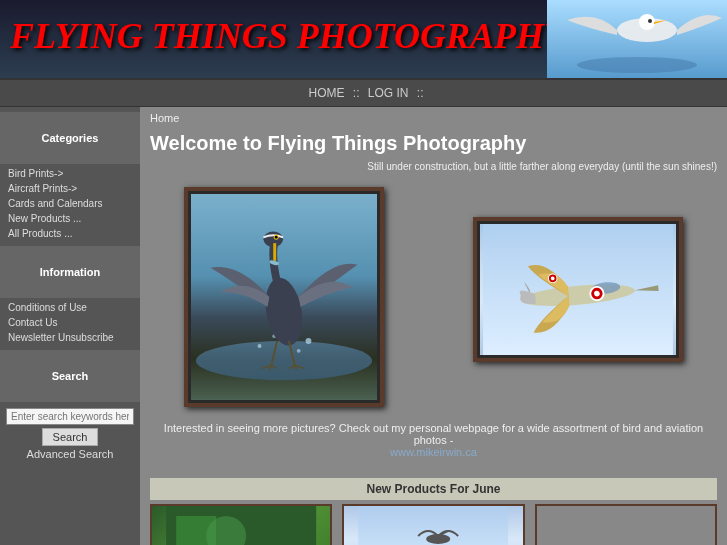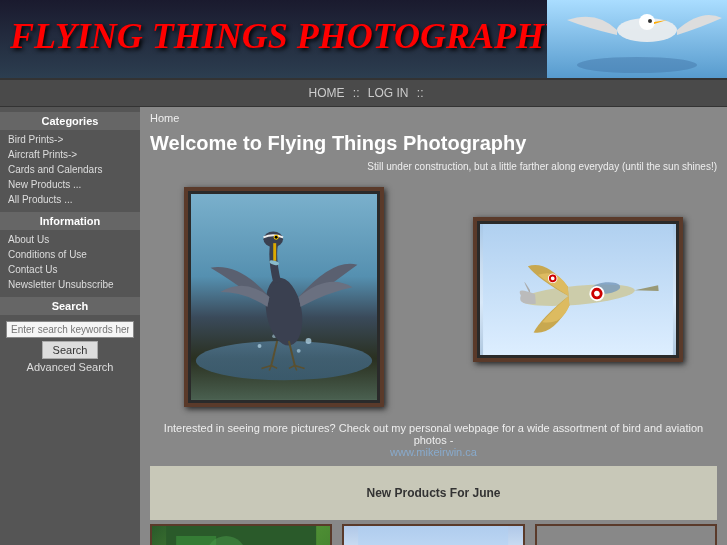--- a/index.html
+++ b/index.html
@@ -62,21 +62,21 @@
       min-width: 140px;
       background-color: #555;
       padding: 5px 0;
     }
     .sidebar-section-title {
       background-color: #666;
       color: #fff;
       text-align: center;
       font-size: 11px;
       font-weight: bold;
-      padding: 3px 0;
+      padding: 20px 0;
       margin-bottom: 2px;
     }
     .sidebar-link {
       display: block;
       color: #ddd;
       text-decoration: none;
       font-size: 10px;
       padding: 2px 8px;
     }
     .sidebar-section { margin-bottom: 5px; }
@@ -258,21 +258,20 @@
       <div class="sidebar-section-title">Categories</div>
       <a href="#" class="sidebar-link">Bird Prints-&gt;</a>
       <a href="#" class="sidebar-link">Aircraft Prints-&gt;</a>
       <a href="#" class="sidebar-link">Cards and Calendars</a>
       <a href="#" class="sidebar-link">New Products ...</a>
       <a href="#" class="sidebar-link">All Products ...</a>
     </div>
 
     <div class="sidebar-section">
       <div class="sidebar-section-title">Information</div>
-      <a href="#" class="sidebar-link">About Us</a>
       <a href="#" class="sidebar-link">Conditions of Use</a>
       <a href="#" class="sidebar-link">Contact Us</a>
       <a href="#" class="sidebar-link">Newsletter Unsubscribe</a>
     </div>
 
     <div class="sidebar-section">
       <div class="sidebar-section-title">Search</div>
       <div id="search-box">
         <input type="text" id="search-input" class="sidebar-link" style="width: 128px; font-size: 10px; color: rgb(102, 102, 102); border: 1px solid rgb(136, 136, 136); padding: 2px 4px; background: rgb(245, 245, 245); display: block; margin-bottom: 3px;" placeholder="Enter search keywords here">
         <button id="search-button" style="display:block; margin:2px auto; background:#ddd; border:1px solid #aaa; padding:2px 10px; font-size:11px; cursor:pointer; color:#333;">Search</button>
@@ -387,21 +386,21 @@
           </svg>
         </div>
       </div>
     </div>
 
     <div id="interested-text">
       <span>Interested in seeing more pictures? Check out my personal webpage for a wide assortment of bird and aviation photos -</span><br>
       <a href="#" id="interested-link" style="color:#88aacc; text-decoration:none; font-size:11px;">www.mikeirwin.ca</a>
     </div>
 
-    <div id="new-products-bar" style="background:#c8c8b8; text-align:center; font-size:12px; font-weight:bold; color:#333; padding:20px; margin-top:8px;">New Products For June</div>
+    <div id="new-products-bar" style="background:#c8c8b8; text-align:center; font-size:12px; font-weight:bold; color:#333; padding:4px; margin-top:20px;">New Products For June</div>
 
     <div id="new-products-grid" style="display:flex; gap:10px; margin-top:4px;">
       <div class="new-product-thumb thumb-green" style="flex:1; height:70px; border:2px solid #5a3a2a; overflow:hidden;">
         <svg width="100%" height="70" viewBox="0 0 150 70">
           <rect width="150" height="70" fill="#2a5a2a"></rect>
           <rect x="10" y="10" width="40" height="50" fill="#3a8a3a" opacity="0.7"></rect>
           <circle cx="60" cy="30" r="20" fill="#4a9a4a" opacity="0.5"></circle>
           <ellipse cx="100" cy="50" rx="30" ry="10" fill="#5aaa5a" opacity="0.4"></ellipse>
         </svg>
       </div>

